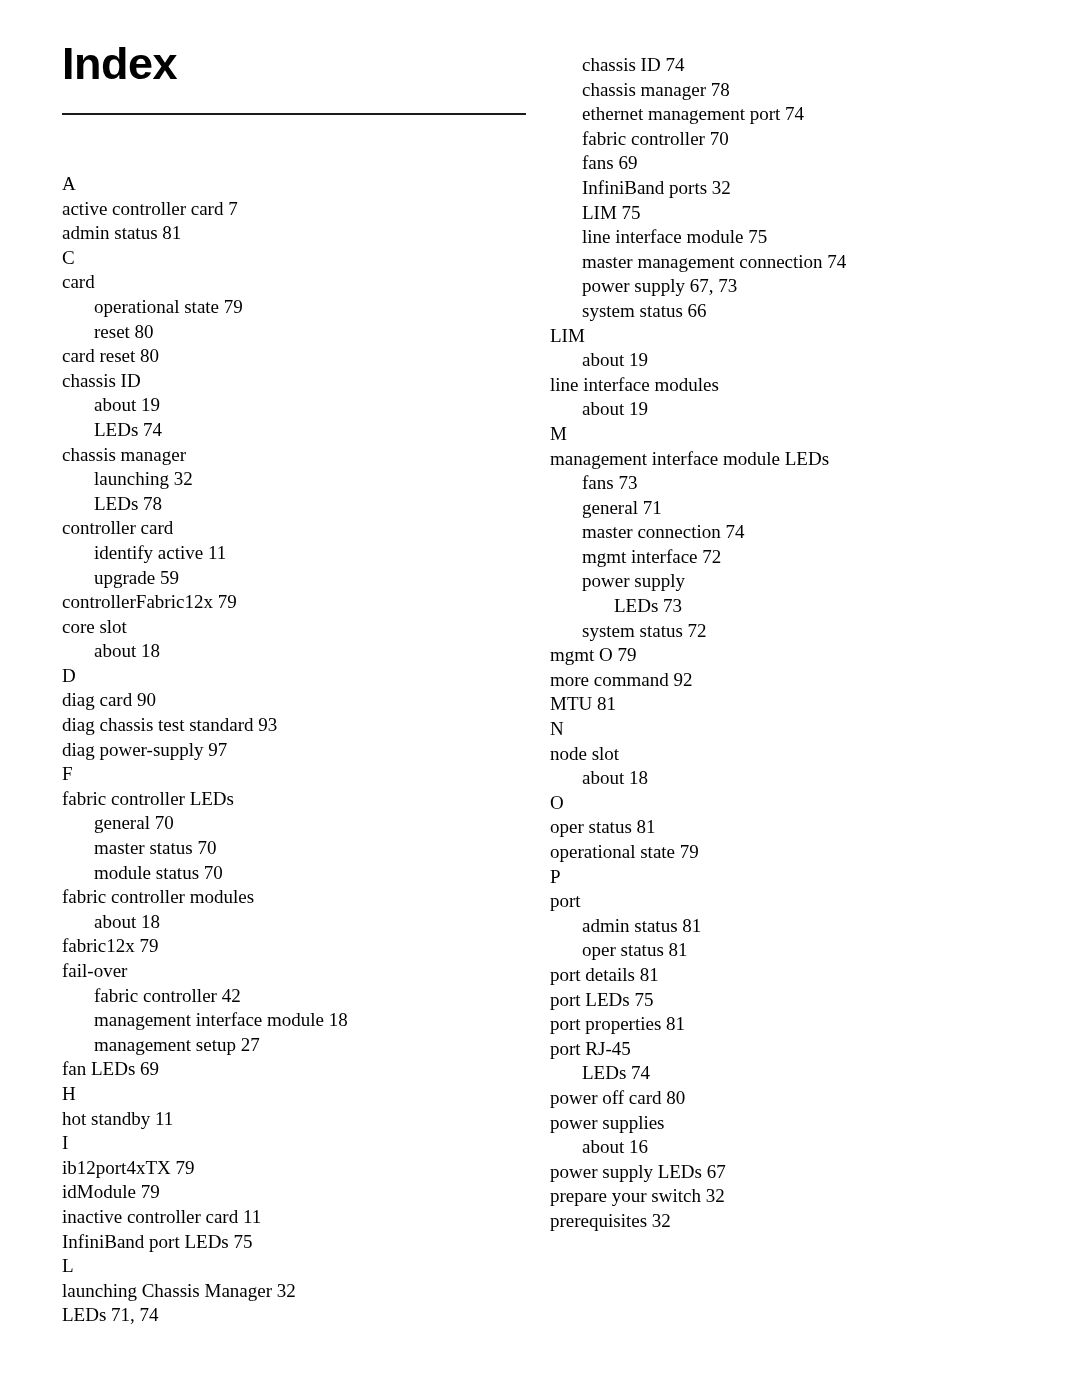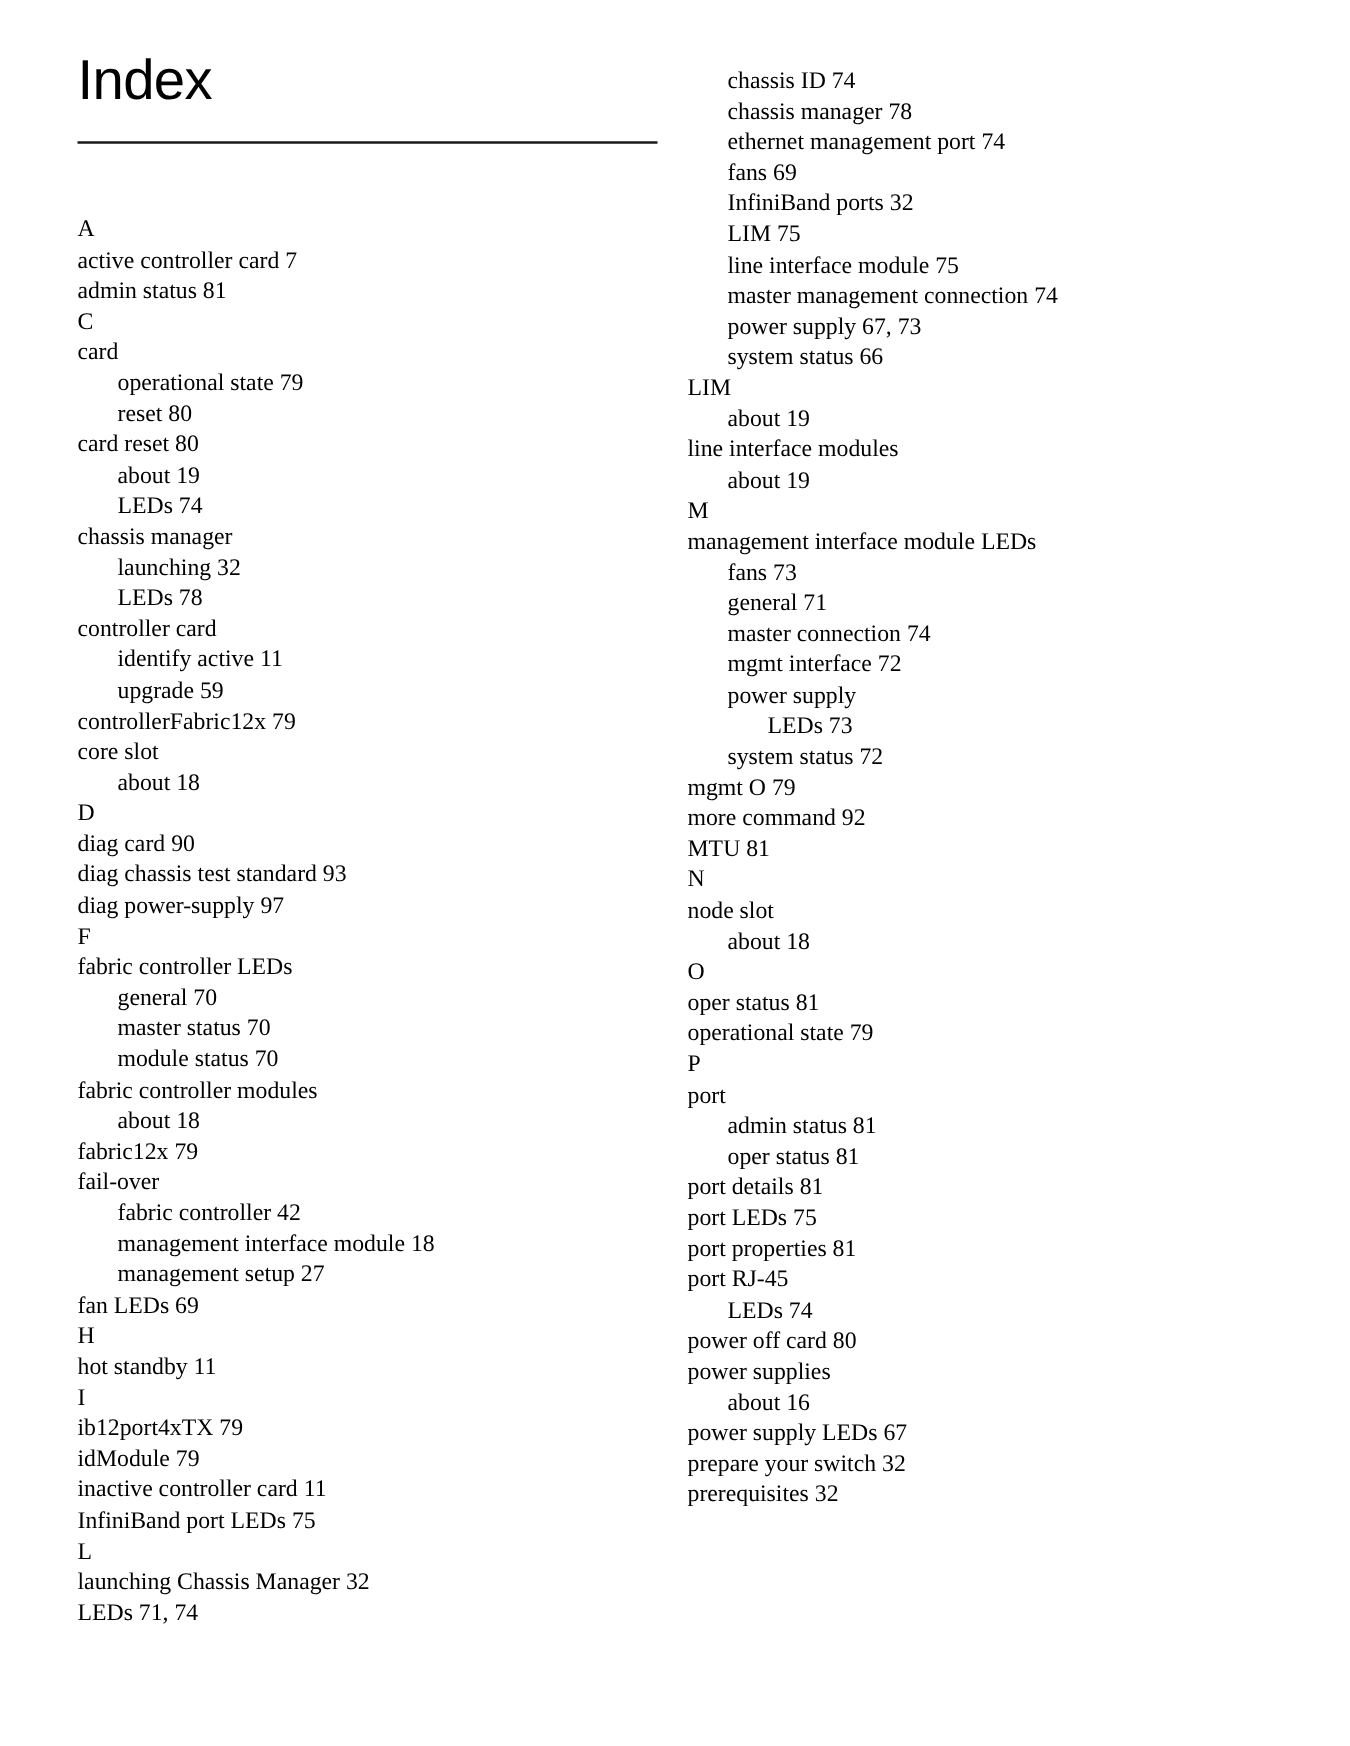--- a/index.html
+++ b/index.html
@@ -25,21 +25,21 @@
 
   
   .title-block {
     position: absolute;
     left: 62px;
     top: 38px;
     width: 464px;
   }
   .page-title {
     font-family: "Liberation Sans", "DejaVu Sans", sans-serif;
-    font-weight: normal;
+    font-weight: bold;
     font-size: 45px;
     line-height: 52px;
     letter-spacing: -0.5px;
     margin: 0;
     color: #000;
   }
   .title-rule {
     margin-top: 23px;
     width: 464px;
     height: 0;
@@ -95,20 +95,21 @@
   <div class="columns">
     <div class="col col-left">
         <div class="idx-letter lvl-0">A</div>
         <div class="idx-entry lvl-0">active controller card 7</div>
         <div class="idx-entry lvl-0">admin status 81</div>
         <div class="idx-letter lvl-0">C</div>
         <div class="idx-entry lvl-0">card</div>
         <div class="idx-entry lvl-1">operational state 79</div>
         <div class="idx-entry lvl-1">reset 80</div>
         <div class="idx-entry lvl-0">card reset 80</div>
+        <div class="idx-entry lvl-0">chassis ID</div>
         <div class="idx-entry lvl-1">about 19</div>
         <div class="idx-entry lvl-1">LEDs 74</div>
         <div class="idx-entry lvl-0">chassis manager</div>
         <div class="idx-entry lvl-1">launching 32</div>
         <div class="idx-entry lvl-1">LEDs 78</div>
         <div class="idx-entry lvl-0">controller card</div>
         <div class="idx-entry lvl-1">identify active 11</div>
         <div class="idx-entry lvl-1">upgrade 59</div>
         <div class="idx-entry lvl-0">controllerFabric12x 79</div>
         <div class="idx-entry lvl-0">core slot</div>
@@ -138,20 +139,21 @@
         <div class="idx-entry lvl-0">inactive controller card 11</div>
         <div class="idx-entry lvl-0">InfiniBand port LEDs 75</div>
         <div class="idx-letter lvl-0">L</div>
         <div class="idx-entry lvl-0">launching Chassis Manager 32</div>
         <div class="idx-entry lvl-0">LEDs 71, 74</div>
       </div>
     <div class="col col-right">
         <div class="idx-entry lvl-1">chassis ID 74</div>
         <div class="idx-entry lvl-1">chassis manager 78</div>
         <div class="idx-entry lvl-1">ethernet management port 74</div>
+        <div class="idx-entry lvl-1">fabric controller 70</div>
         <div class="idx-entry lvl-1">fans 69</div>
         <div class="idx-entry lvl-1">InfiniBand ports 32</div>
         <div class="idx-entry lvl-1">LIM 75</div>
         <div class="idx-entry lvl-1">line interface module 75</div>
         <div class="idx-entry lvl-1">master management connection 74</div>
         <div class="idx-entry lvl-1">power supply 67, 73</div>
         <div class="idx-entry lvl-1">system status 66</div>
         <div class="idx-entry lvl-0">LIM</div>
         <div class="idx-entry lvl-1">about 19</div>
         <div class="idx-entry lvl-0">line interface modules</div>

